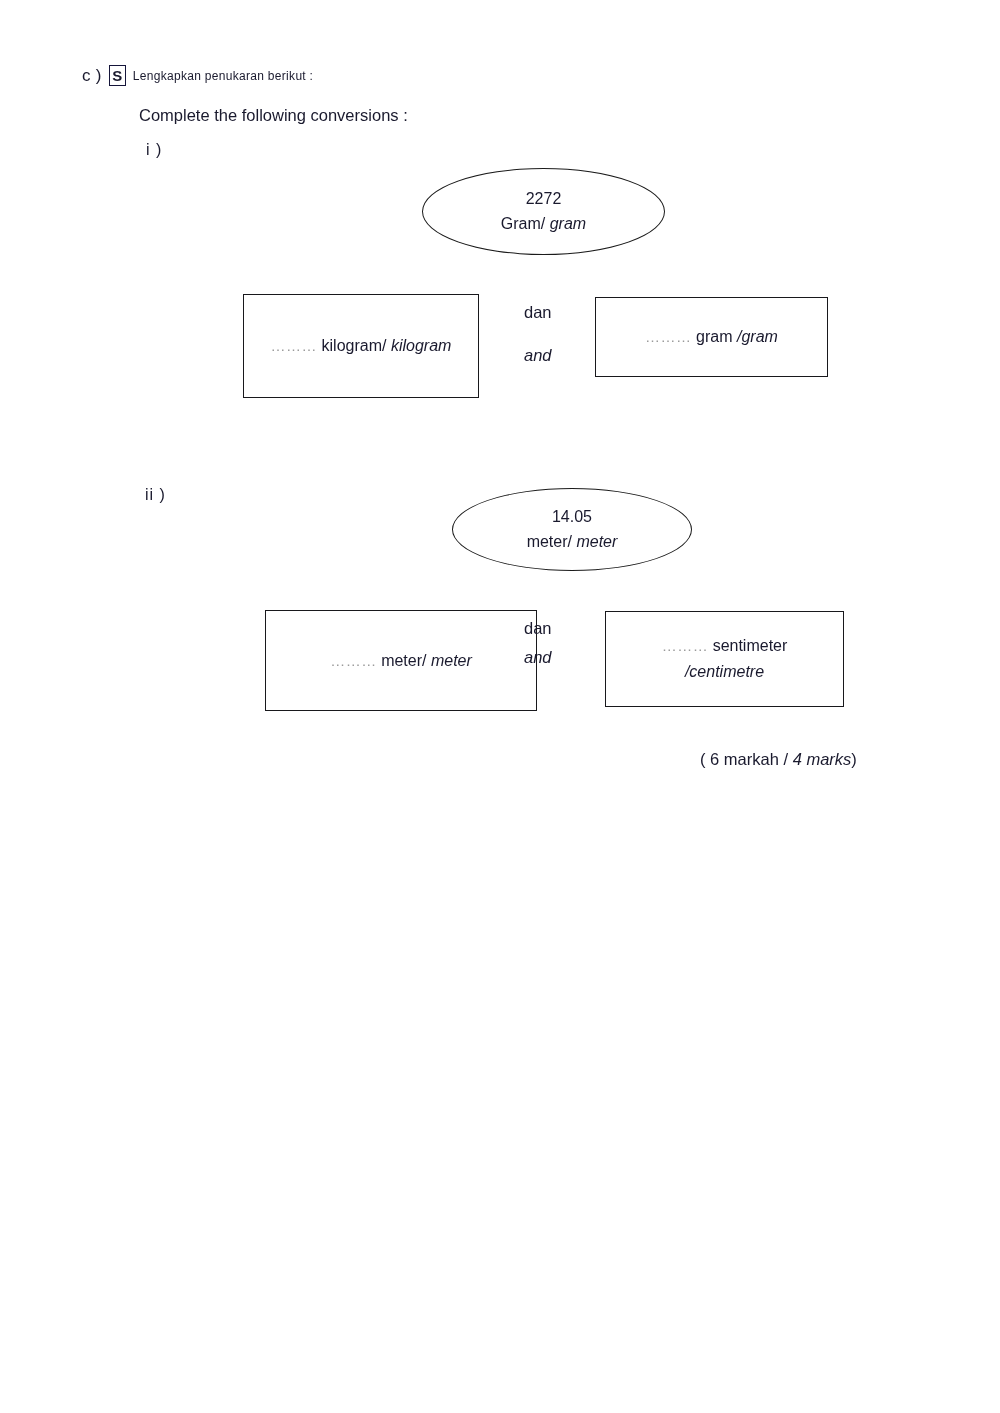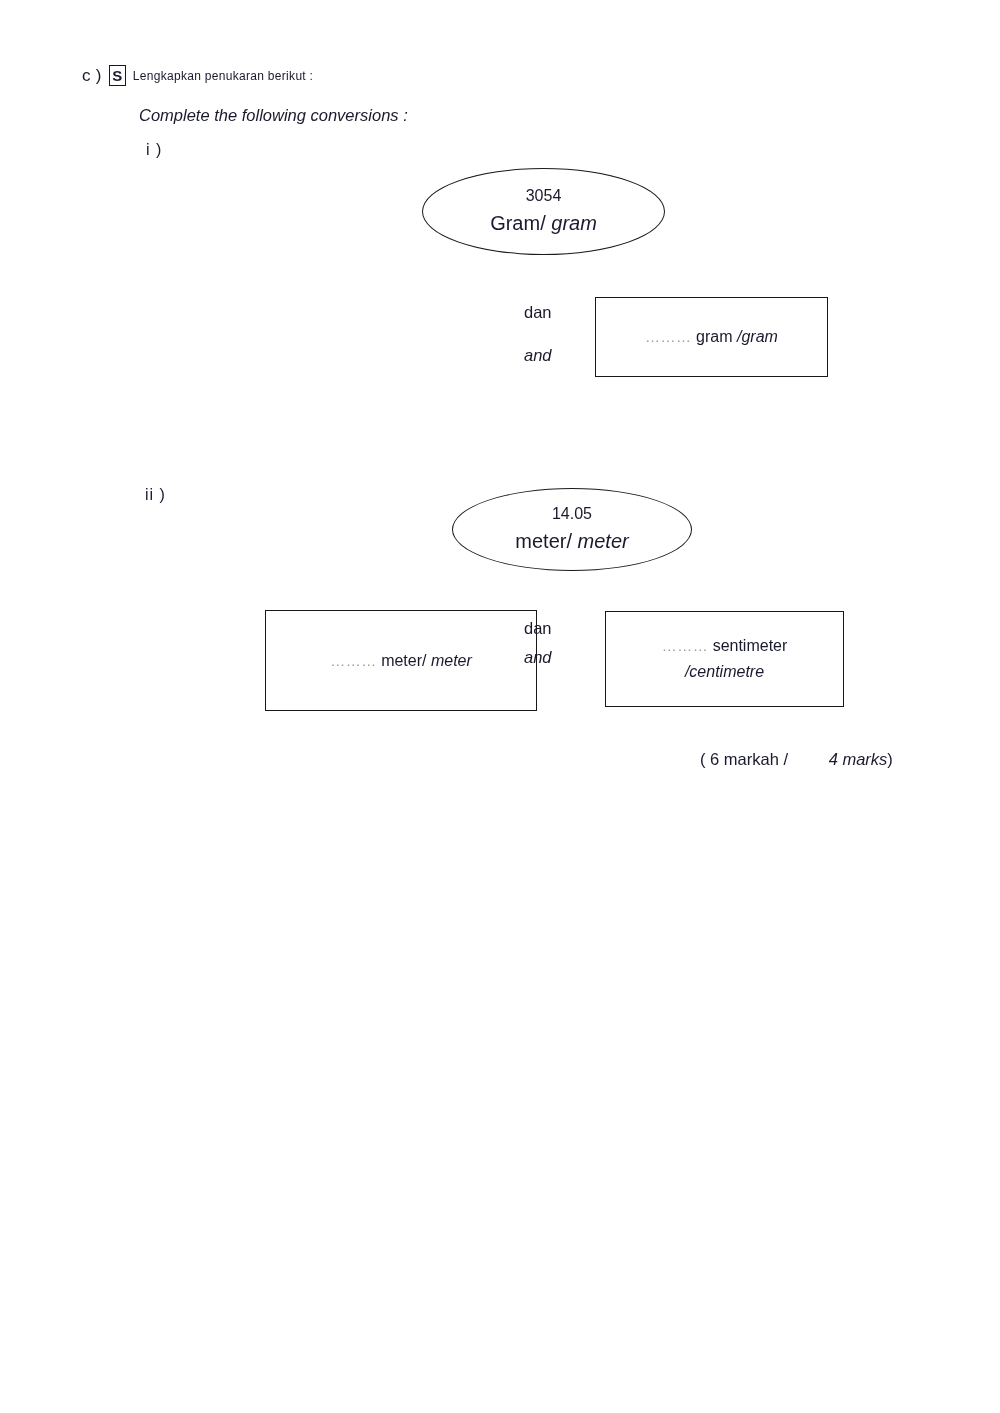--- a/index.html
+++ b/index.html
@@ -46,21 +46,20 @@
     font-weight: 600;
     box-sizing: border-box;
   }
   .q-text-my { font-size: 12px; }
 
   .q-text-en {
     position: absolute;
     left: 139px;
     top: 106px;
     font-size: 16.5px;
-    font-style: italic;
     white-space: nowrap;
   }
 
   
   .roman {
     position: absolute;
     font-size: 16px;
     white-space: nowrap;
     letter-spacing: 1px;
   }
@@ -76,21 +75,21 @@
     display: flex;
     flex-direction: column;
     align-items: center;
     justify-content: center;
     box-sizing: border-box;
     line-height: 1.55;
   }
   .ellipse-1 { left: 422px; top: 168px; width: 243px; height: 87px; }
   .ellipse-2 { left: 452px; top: 488px; width: 240px; height: 83px; }
   .ellipse .val  { font-size: 16px; }
-  .ellipse .unit { font-size: 20px; }
+  .ellipse .unit { font-size: 16px; }
   .ellipse .unit i { font-style: italic; }
 
   
   .ansbox {
     position: absolute;
     border: 1.6px solid #18181c;
     background: #ffffff;
     box-sizing: border-box;
     display: flex;
     align-items: center;
@@ -130,42 +129,49 @@
   .conn-2 .dan { margin-bottom: 10px; }
 
   
   .marks {
     position: absolute;
     left: 700px;
     top: 750px;
     font-size: 16.5px;
     white-space: nowrap;
   }
-  .marks i { font-style: italic; margin-left: 36px; }
+  .marks i { font-style: italic; }
 </style>
 </head>
 <body>
 
 <div class="page">
 
   <div class="q-label">
     <span>c )</span>
     <span class="s-box">S</span>
     <span class="q-text-my">Lengkapkan penukaran berikut :</span>
   </div>
 
   <div class="q-text-en">Complete the following conversions :</div>
 
   <div class="roman roman-i">i )</div>
 
   <div class="ellipse ellipse-1">
-    <span class="val">3054</span>
+    <span class="val">2272</span>
     <span class="unit"><span>Gram/</span> <i>gram</i></span>
   </div>
 
+  <div class="ansbox box-1a">
+    <span class="box-inner">
+      <span class="dots">………</span>
+      <span>kilogram/</span>
+      <i>kilogram</i>
+    </span>
+  </div>
 
   <div class="connector conn-1">
     <span class="dan">dan</span>
     <span class="and">and</span>
   </div>
 
   <div class="ansbox box-1b">
     <span class="box-inner">
       <span class="dots">………</span>
       <span>gram</span>

